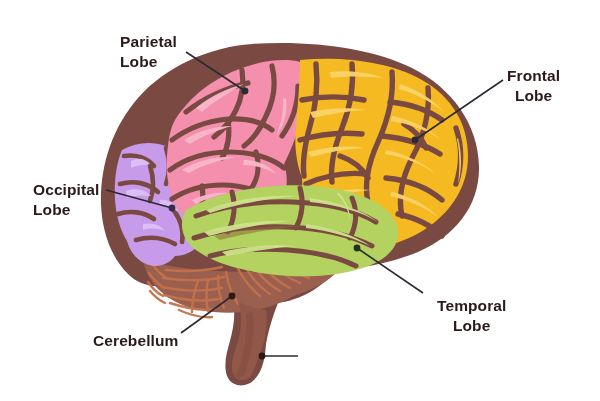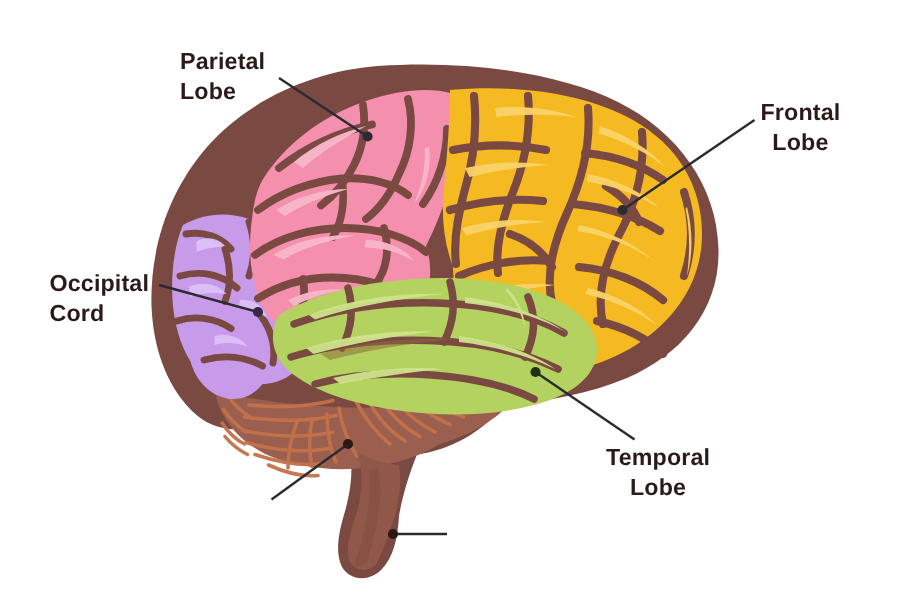--- a/index.html
+++ b/index.html
@@ -288,20 +288,21 @@
     </g>
   </svg>
 
   <div class="label left" style="left:120px; top:32px;">Parietal
 Lobe</div>
 
   <div class="label right" style="left:507px; top:66px;">Frontal
 Lobe</div>
 
   <div class="label left" style="left:33px; top:180px;">Occipital
-Cord</div>
-
-  <div class="label right" style="left:404px; top:296px;">Temporal
 Lobe</div>
 
+  <div class="label right" style="left:437px; top:296px;">Temporal
+Lobe</div>
+
+  <div class="label left" style="left:93px; top:331px;">Cerebellum</div>
 
 
 </div>
 
 </body></html>

